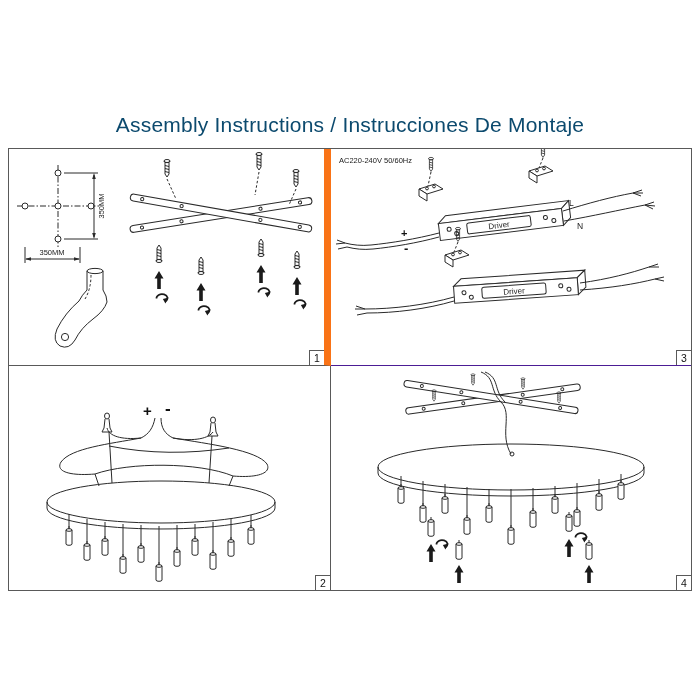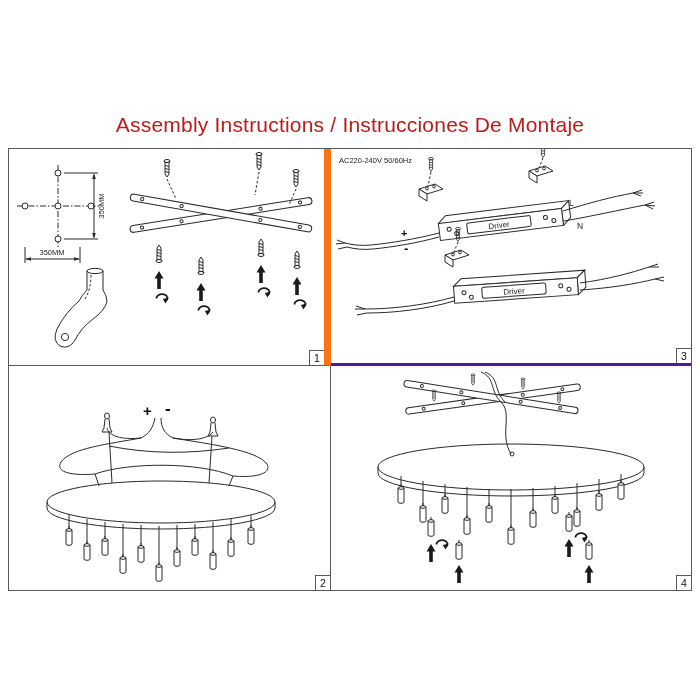--- a/index.html
+++ b/index.html
@@ -1,26 +1,26 @@
 <!DOCTYPE html>
 <html><head>
 <meta charset="utf-8">
 <style>
   * { margin:0; padding:0; box-sizing:border-box; }
   html,body { width:700px; height:700px; background:#fff; }
   body { font-family:"Liberation Sans", sans-serif; }
   .sheet { position:relative; width:700px; height:700px; background:#fff; overflow:hidden; }
   .title { position:absolute; top:113px; left:0; width:100%; text-align:center;
-           font-size:21px; color:#b91c1c; letter-spacing:.2px; }
+           font-size:21px; color:#0c4a6e; letter-spacing:.2px; }
   .grid { position:absolute; left:8px; top:148px; width:684px; height:443px;
           border:1px solid #595959; display:grid;
           grid-template-columns:322px 1fr; grid-template-rows:217px 1fr; background:#fff; }
   .panel { position:relative; overflow:hidden; background:#fff; }
   .p1 { border-right:7px solid #f97316; border-bottom:1px solid #595959; }
-  .p3 { border-bottom:3px solid #4c1d95; }
+  .p3 { border-bottom:1px solid #4c1d95; }
   .p2 { border-right:1px solid #595959; }
   .badge { position:absolute; right:0; bottom:0; width:15px; height:15px;
            border-left:1px solid #595959; border-top:1px solid #595959;
            display:flex; align-items:center; justify-content:center;
            font-size:10.5px; color:#111; background:#fff; }
   .art { display:block; }
   svg text { font-family:"Liberation Sans", sans-serif; }
 </style>
 </head>
 <body>

